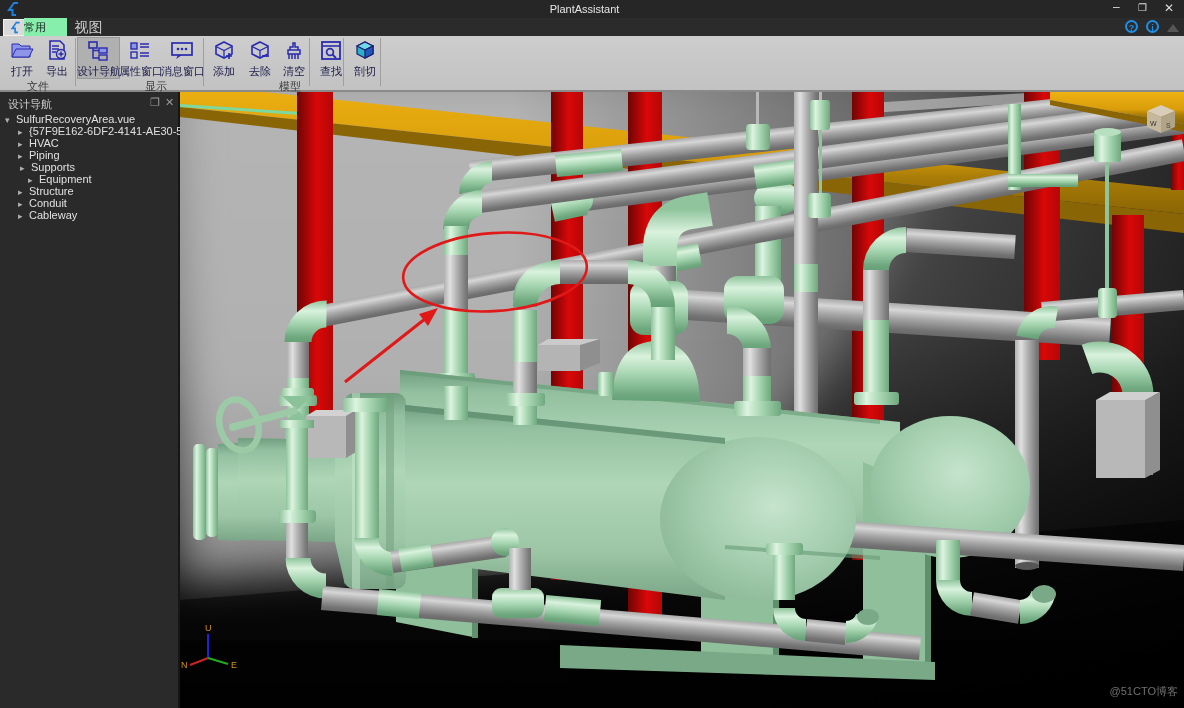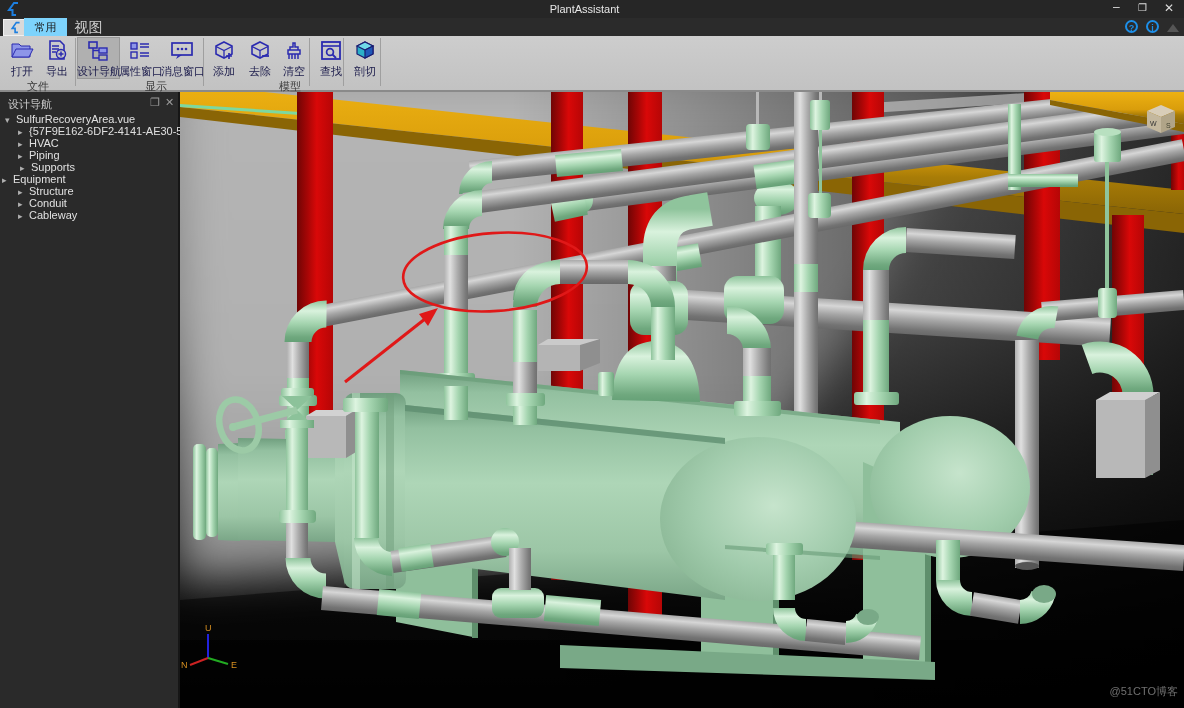--- a/index.html
+++ b/index.html
@@ -35,21 +35,21 @@
     <path d="M13 2 L9 2 L4 9 L7.5 9 L7.5 14 L11 14" fill="none" stroke="#1d7fe0" stroke-width="2"></path>
   </svg>
 <div class="abs wbtn" style="left:1113px;top:0px">–</div>
 <div class="abs wbtn" style="left:1138px;font-size:10px;top:2px">❐</div>
 <div class="abs wbtn" style="left:1164px;">✕</div>
 <div id="tabrow" class="abs"></div>
 <div class="abs" style="left:3px;top:19px;width:26px;height:17px;background:#d9d9d9;border:1px solid #f0f0f0;"></div>
 <svg class="abs" style="left:9px;top:21px" width="13" height="13" viewBox="0 0 16 16">
     <path d="M13 2 L9 2 L4 9 L7.5 9 L7.5 14 L11 14" fill="none" stroke="#1d7fe0" stroke-width="2"></path>
   </svg>
-<div class="abs" style="left:24px;top:18px;width:43px;height:18px;background:#7dd3fc;color:#1a1a1a;font-size:11px;text-align:center;line-height:19px;">常用</div>
+<div class="abs" style="left:24px;top:18px;width:43px;height:18px;background:#86efac;color:#1a1a1a;font-size:11px;line-height:19px;">常用</div>
 <div class="abs" style="left:67px;top:18px;width:43px;height:18px;color:#cfcfcf;font-size:14px;text-align:center;line-height:19px;">视图</div>
 <div class="abs" style="left:1125px;top:20px;width:13px;height:13px;border:2px solid #1d8fe8;border-radius:50%;color:#1d8fe8;font-size:9px;font-weight:bold;text-align:center;line-height:12px;">?</div>
 <div class="abs" style="left:1146px;top:20px;width:13px;height:13px;border:2px solid #1d8fe8;border-radius:50%;color:#1d8fe8;font-size:9px;font-weight:bold;text-align:center;line-height:12px;">i</div>
 <div class="abs" style="left:1167px;top:24px;width:0;height:0;border-left:6px solid transparent;border-right:6px solid transparent;border-bottom:8px solid #555;"></div>
 <div id="ribbon" class="abs"></div>
 <div id="ribbonline" class="abs"></div>
 
 <div class="abs rbtn" style="left:1px;">
  <div class="ric"><svg width="24" height="20" viewBox="0 0 24 20">
         <path d="M2 4 h7 l2 2 h9 v11 h-18 z" fill="#8d95e8" stroke="#2b2bb0"></path>
@@ -145,21 +145,21 @@
 
 <div id="panel" class="abs">
   <div id="paneltitle" class="abs">设计导航</div>
   <div class="ticon abs" style="left:150px;">❐</div>
   <div class="ticon abs" style="left:165px;">✕</div>
   <div class="trow" style="left:5px;top:21px;"><span class="tch">▾</span>SulfurRecoveryArea.vue</div>
   <div class="trow" style="left:18px;top:33px;"><span class="tch">▸</span>{57F9E162-6DF2-4141-AE30-5D22A8…</div>
   <div class="trow" style="left:18px;top:45px;"><span class="tch">▸</span>HVAC</div>
   <div class="trow" style="left:18px;top:57px;"><span class="tch">▸</span>Piping</div>
   <div class="trow" style="left:20px;top:69px;"><span class="tch">▸</span>Supports</div>
-  <div class="trow" style="left:2px;top:81px;"><span class="tch">▸</span>Equipment</div>
+  <div class="trow" style="left:28px;top:81px;"><span class="tch">▸</span>Equipment</div>
   <div class="trow" style="left:18px;top:93px;"><span class="tch">▸</span>Structure</div>
   <div class="trow" style="left:18px;top:105px;"><span class="tch">▸</span>Conduit</div>
   <div class="trow" style="left:18px;top:117px;"><span class="tch">▸</span>Cableway</div>
 </div>
 <svg class="abs" style="left:180px;top:92px" width="1004" height="616" viewBox="180 92 1004 616">
 <defs>
 <filter id="soft" x="-15%" y="-15%" width="130%" height="130%">
         <feGaussianBlur stdDeviation="22"></feGaussianBlur>
       </filter>
 <linearGradient id="bg" x1="0" y1="0" x2="0" y2="1">

